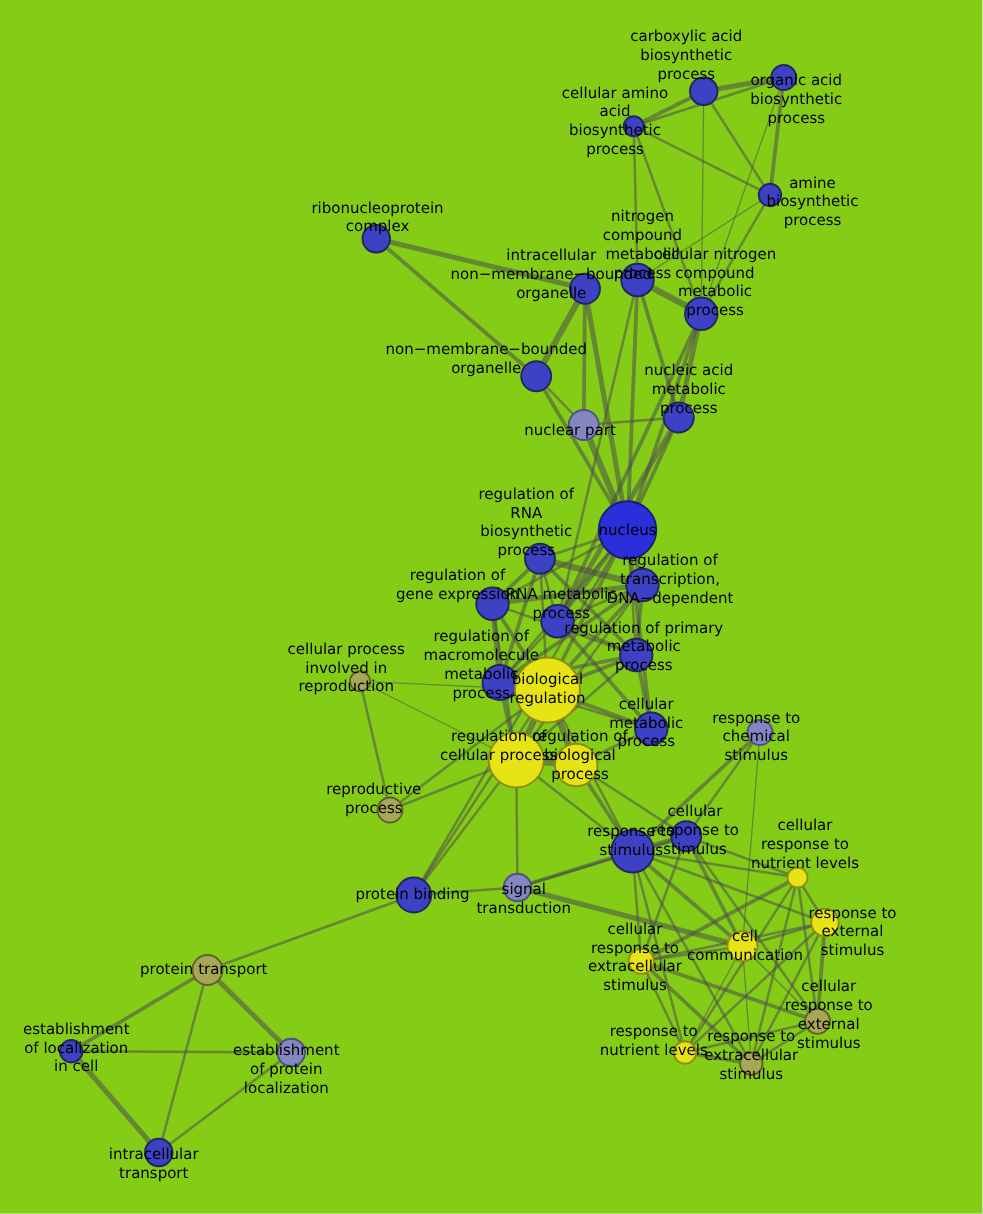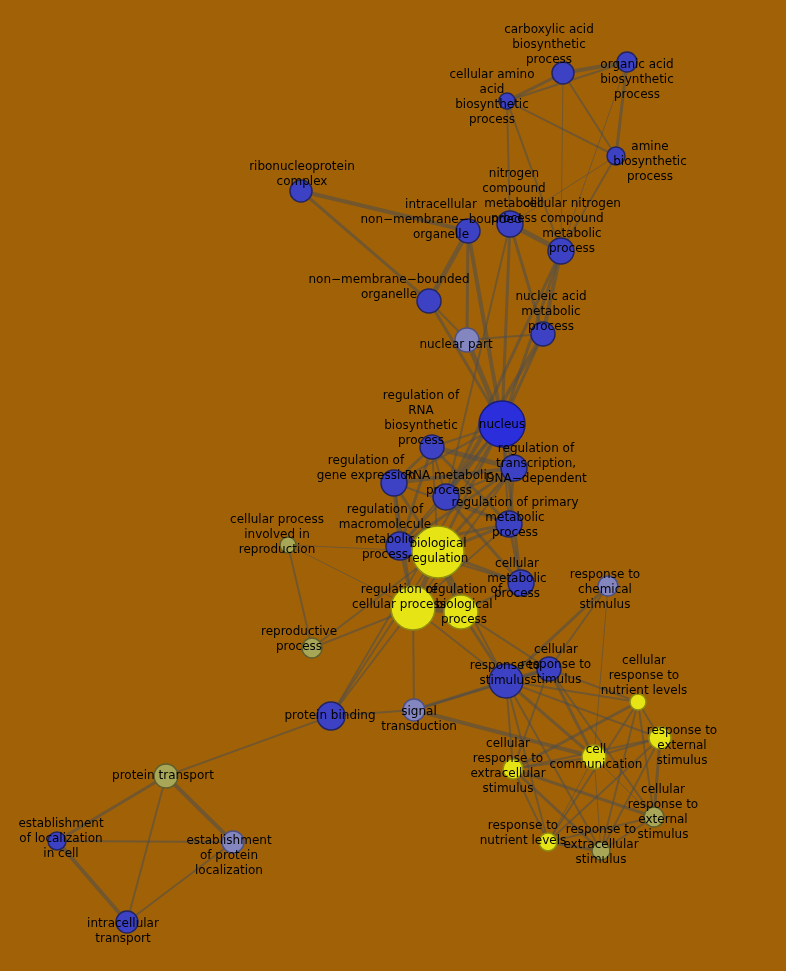--- a/index.html
+++ b/index.html
@@ -1,16 +1,16 @@
 <!DOCTYPE html>
 <html><head>
 <meta charset="utf-8">
 <style>
   html, body { margin: 0; padding: 0; background: #ffffff; }
-  .graph-wrap { width: 786px; height: 971px; position: relative; background: #a16207; overflow: hidden; text-align: center; }
+  .graph-wrap { width: 786px; height: 971px; position: relative; background: #84cc16; overflow: hidden; text-align: center; }
   svg { display: block; }
   svg text { font-family: "DejaVu Sans", "Liberation Sans", sans-serif; font-size: 12px; fill: #000000; }
 </style>
 </head>
 <body>
 
 <div class="graph-wrap">
   <svg width="786" height="971" xmlns="http://www.w3.org/2000/svg" viewBox="0 0 786 971">
       <g>
         <line x1="563" y1="73" x2="507" y2="101" stroke="#4d4d4d" stroke-width="3" stroke-opacity="0.55" stroke-linecap="round"></line>

